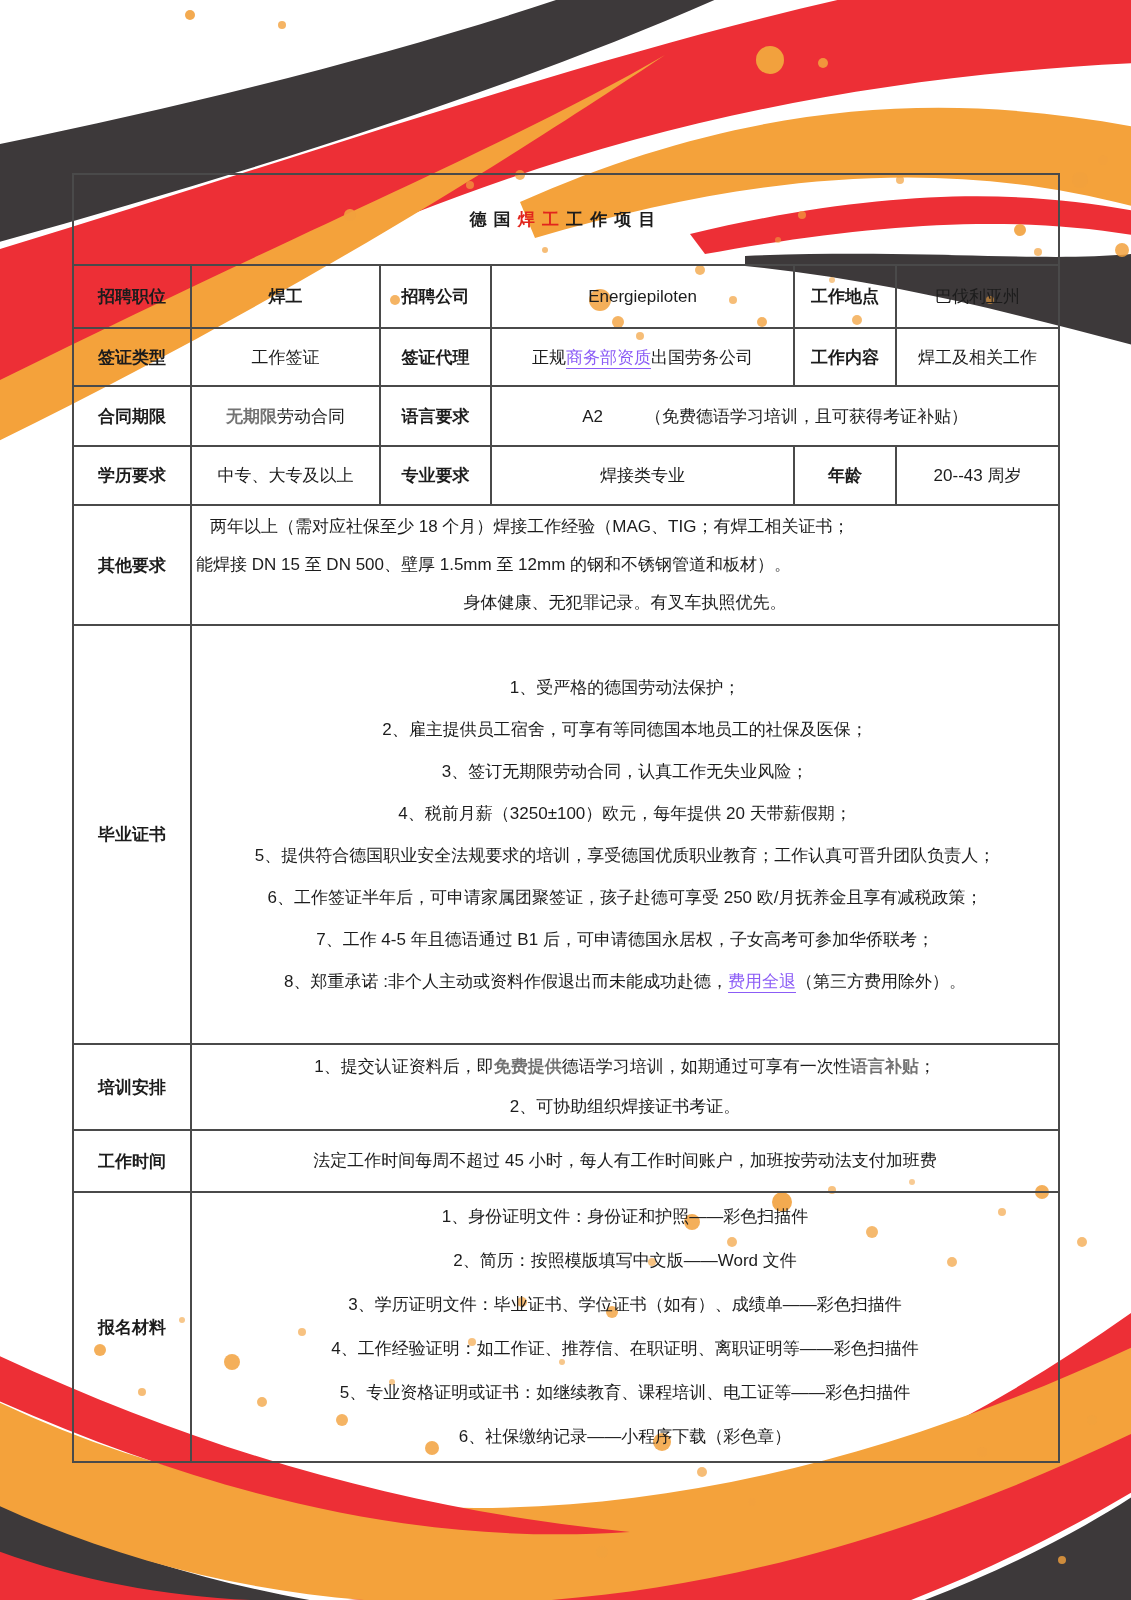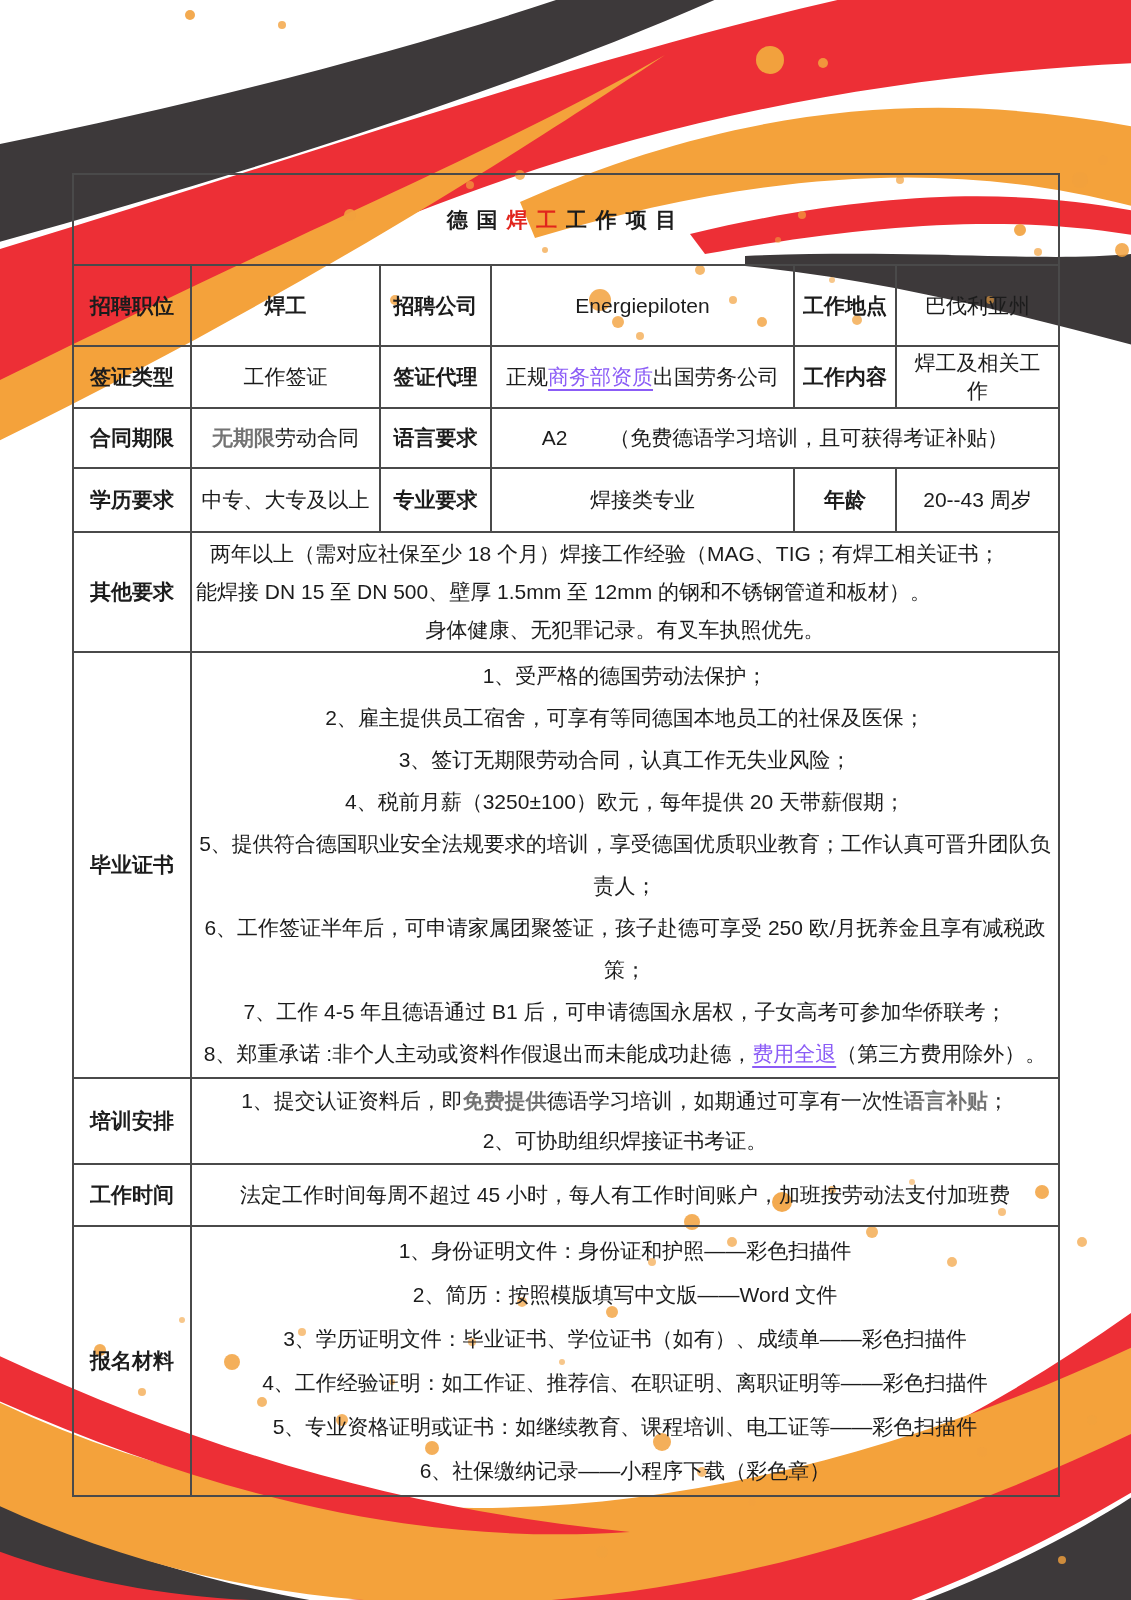--- a/index.html
+++ b/index.html
@@ -1,20 +1,20 @@
 <!DOCTYPE html>
 <html><head>
 <meta charset="utf-8">
 <style>
   html,body{margin:0;padding:0;}
   body{width:1131px;height:1600px;background:#ffffff;font-family:"Liberation Sans","DejaVu Sans",sans-serif;}
   .page{position:relative;width:1131px;height:1600px;overflow:hidden;background:#ffffff;}
   .bg{position:absolute;left:0;top:0;width:1131px;height:1600px;z-index:0;}
   table.doc{position:absolute;left:72px;top:173px;width:986px;z-index:1;border-collapse:collapse;table-layout:fixed;background:transparent;}
-  table.doc td{border:2px solid #4a4a4a;background:transparent;color:#1c1c1c;font-size:21px;text-align:center;vertical-align:middle;padding:2px 4px;overflow:hidden;}
+  table.doc td{border:2px solid #4a4a4a;background:transparent;color:#1c1c1c;font-size:17px;text-align:center;vertical-align:middle;padding:2px 4px;overflow:hidden;}
   td.title-cell{height:85px;font-size:44px;font-weight:bold;letter-spacing:0.42em;padding-left:0.42em;}
   td.lbl{font-weight:bold;font-size:23px;}
   td.val{font-size:23px;}
   .red{color:#e1251d;}
   .red-b{color:#737373;font-weight:bold;}
   .red-u{color:#8b5cf6;text-decoration:underline;text-underline-offset:5px;}
   td.content{text-align:left;font-size:22px;line-height:42px;padding:4px 8px 4px 12px;}
   td.other-cell{line-height:38px;padding:2px 6px;}
   td.other-cell .ln{text-align:left;}
   td.other-cell .ln-center{text-align:center;}
@@ -122,21 +122,21 @@
       <col style="width:303px">
         <col style="width:102px">
         <col style="width:163px">
     </colgroup>
 
     <tbody>
         <tr style="height:85px;">
       <td colspan="6" class="title-cell"><span>德国</span><span class="red">焊工</span><span>工作项目</span></td>
     </tr>
 
-    <tr style="height:81px;">
+    <tr style="height:63px;">
       <td class="lbl">招聘职位</td>
       <td class="val red-b">焊工</td>
       <td class="lbl">招聘公司</td>
       <td class="val red">Energiepiloten</td>
       <td class="lbl">工作地点</td>
       <td class="val">巴伐利亚州</td>
     </tr>
 
     <tr style="height:58px;">
       <td class="lbl">签证类型</td>

